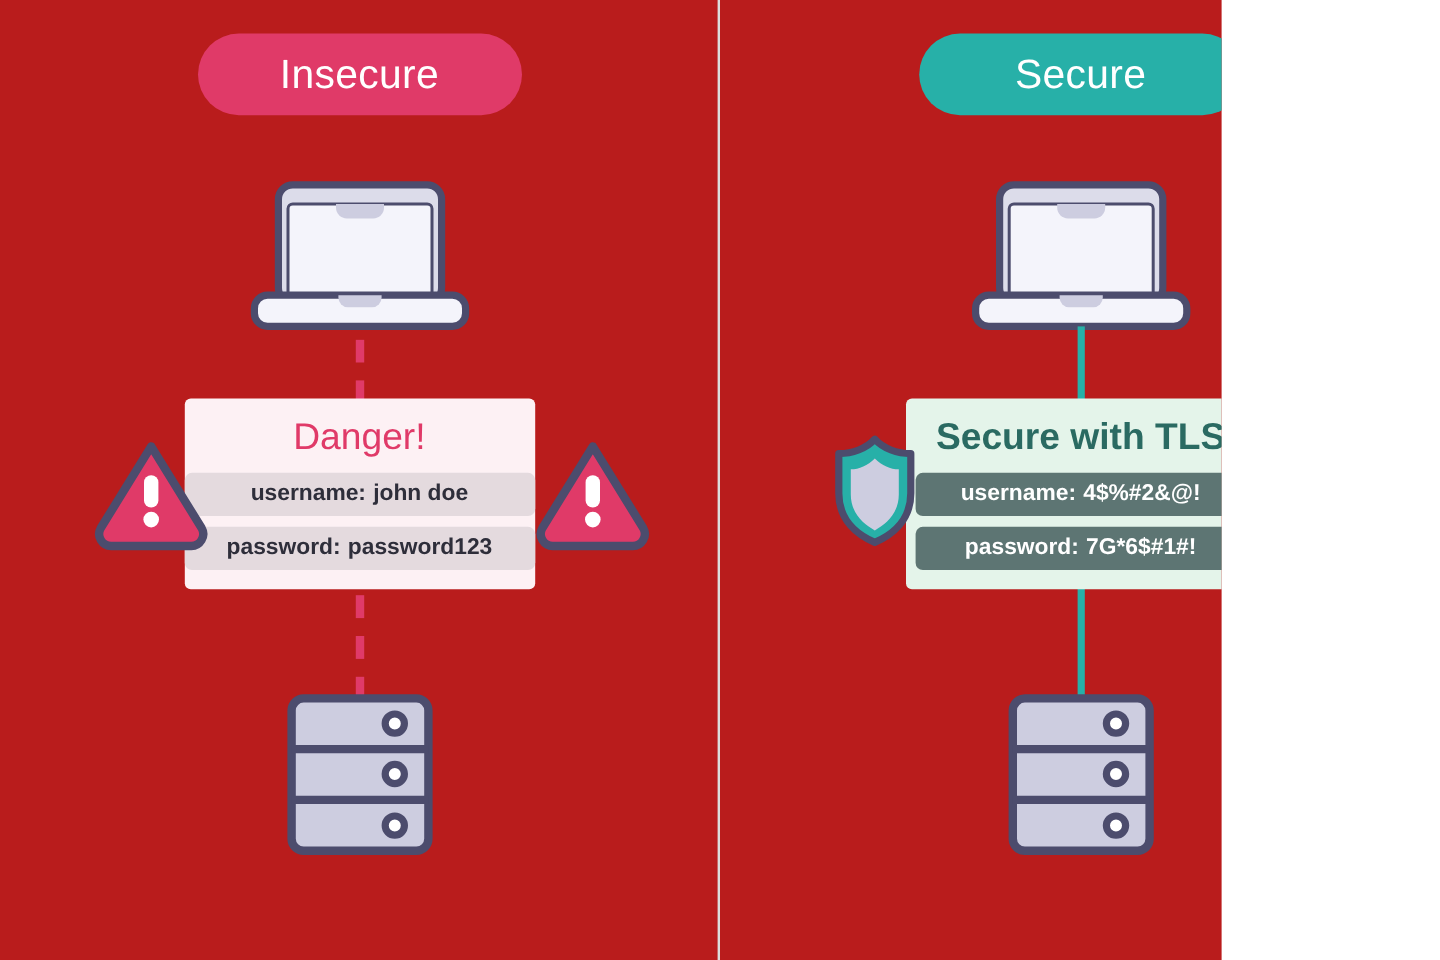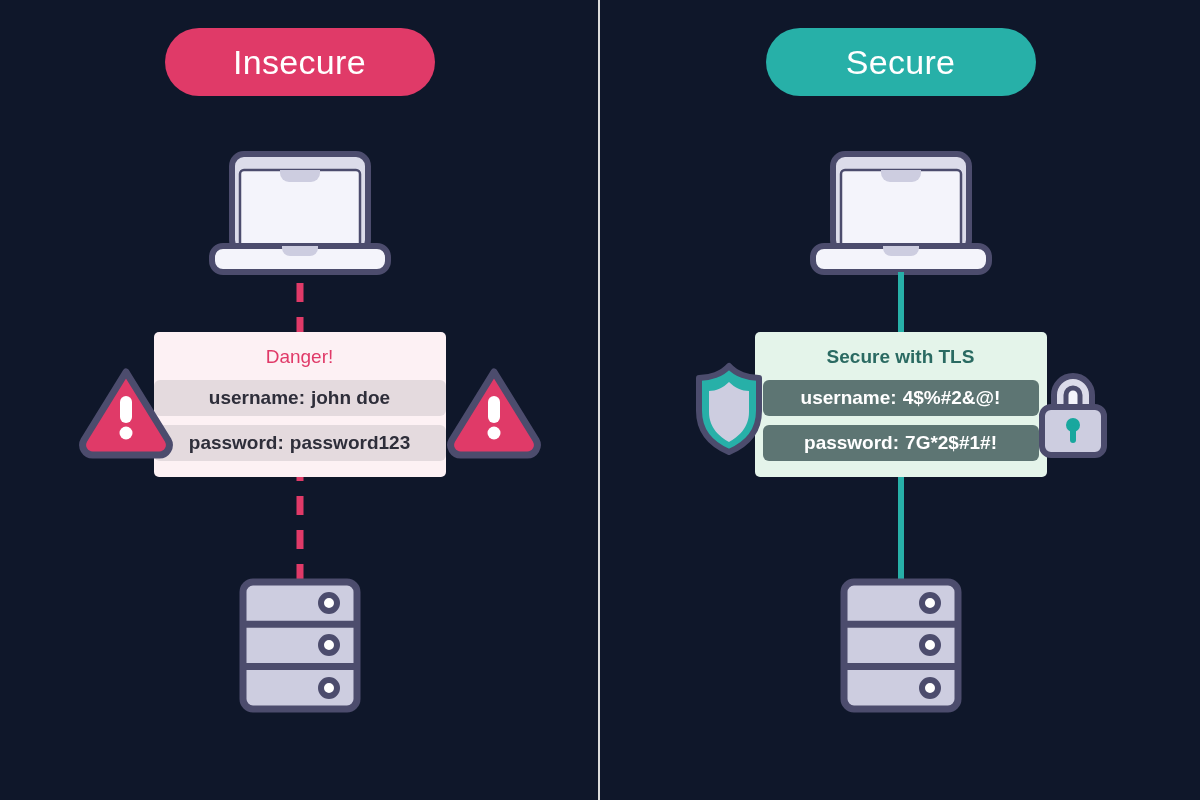--- a/index.html
+++ b/index.html
@@ -7,23 +7,23 @@
     margin: 0;
     padding: 0;
     background: #ffffff;
   }
   body {
     font-family: "Liberation Sans", sans-serif;
     -webkit-font-smoothing: antialiased;
   }
   #stage {
     position: relative;
-    width: 1200px;
+    width: 1018px;
     height: 800px;
-    background: #0f172a;
+    background: #b91c1c;
     overflow: hidden;
   }
 
   
   .divider {
     position: absolute;
     left: 598px;
     top: 0;
     width: 2px;
     height: 800px;
@@ -115,21 +115,21 @@
     width: 292px;
     padding: 10px 0 16px 0;
     border-radius: 5px;
     box-sizing: border-box;
   }
   .cred-panel.insecure { background: #fdf1f4; }
   .cred-panel.secure   { background: #e4f4ea; }
 
   .cred-title {
     text-align: center;
-    font-size: 19px;
+    font-size: 31px;
     margin: 4px 0 12px 0;
     user-select: none;
   }
   .cred-title.insecure { color: #e03a68; }
   .cred-title.secure   { color: #2a6a62; font-weight: bold; }
 
   .chip {
     height: 36px;
     margin: 0 auto 9px auto;
     border-radius: 6px;
@@ -266,21 +266,21 @@
     <div class="cred-panel secure">
       <div class="cred-title secure">Secure with TLS</div>
 
       <div class="chip secure">
         <span class="k">username:</span>
         <span class="v">4$%#2&amp;@!</span>
       </div>
 
       <div class="chip secure">
         <span class="k">password:</span>
-        <span class="v">7G*2$#1#!</span>
+        <span class="v">7G*6$#1#!</span>
       </div>
     </div>
 
     <div class="side-icon shield-icon">
       <svg viewBox="0 0 74 96" width="74" height="96">
         <path d="M37 5 C30 13 18 17 7 17 v33 c0 23 16 35 30 41 c14 -6 30 -18 30 -41 V17 c-11 0 -23 -4 -30 -12 z" fill="#27b0a8" stroke="#4c4c6d" stroke-width="6" stroke-linejoin="round"></path>
         <path d="M37 21 C31 27 24 30 17 30 v21 c0 16 11 25 20 30 c9 -5 20 -14 20 -30 V30 c-7 0 -14 -3 -20 -9 z" fill="#cdcde0"></path>
       </svg>
     </div>
 

